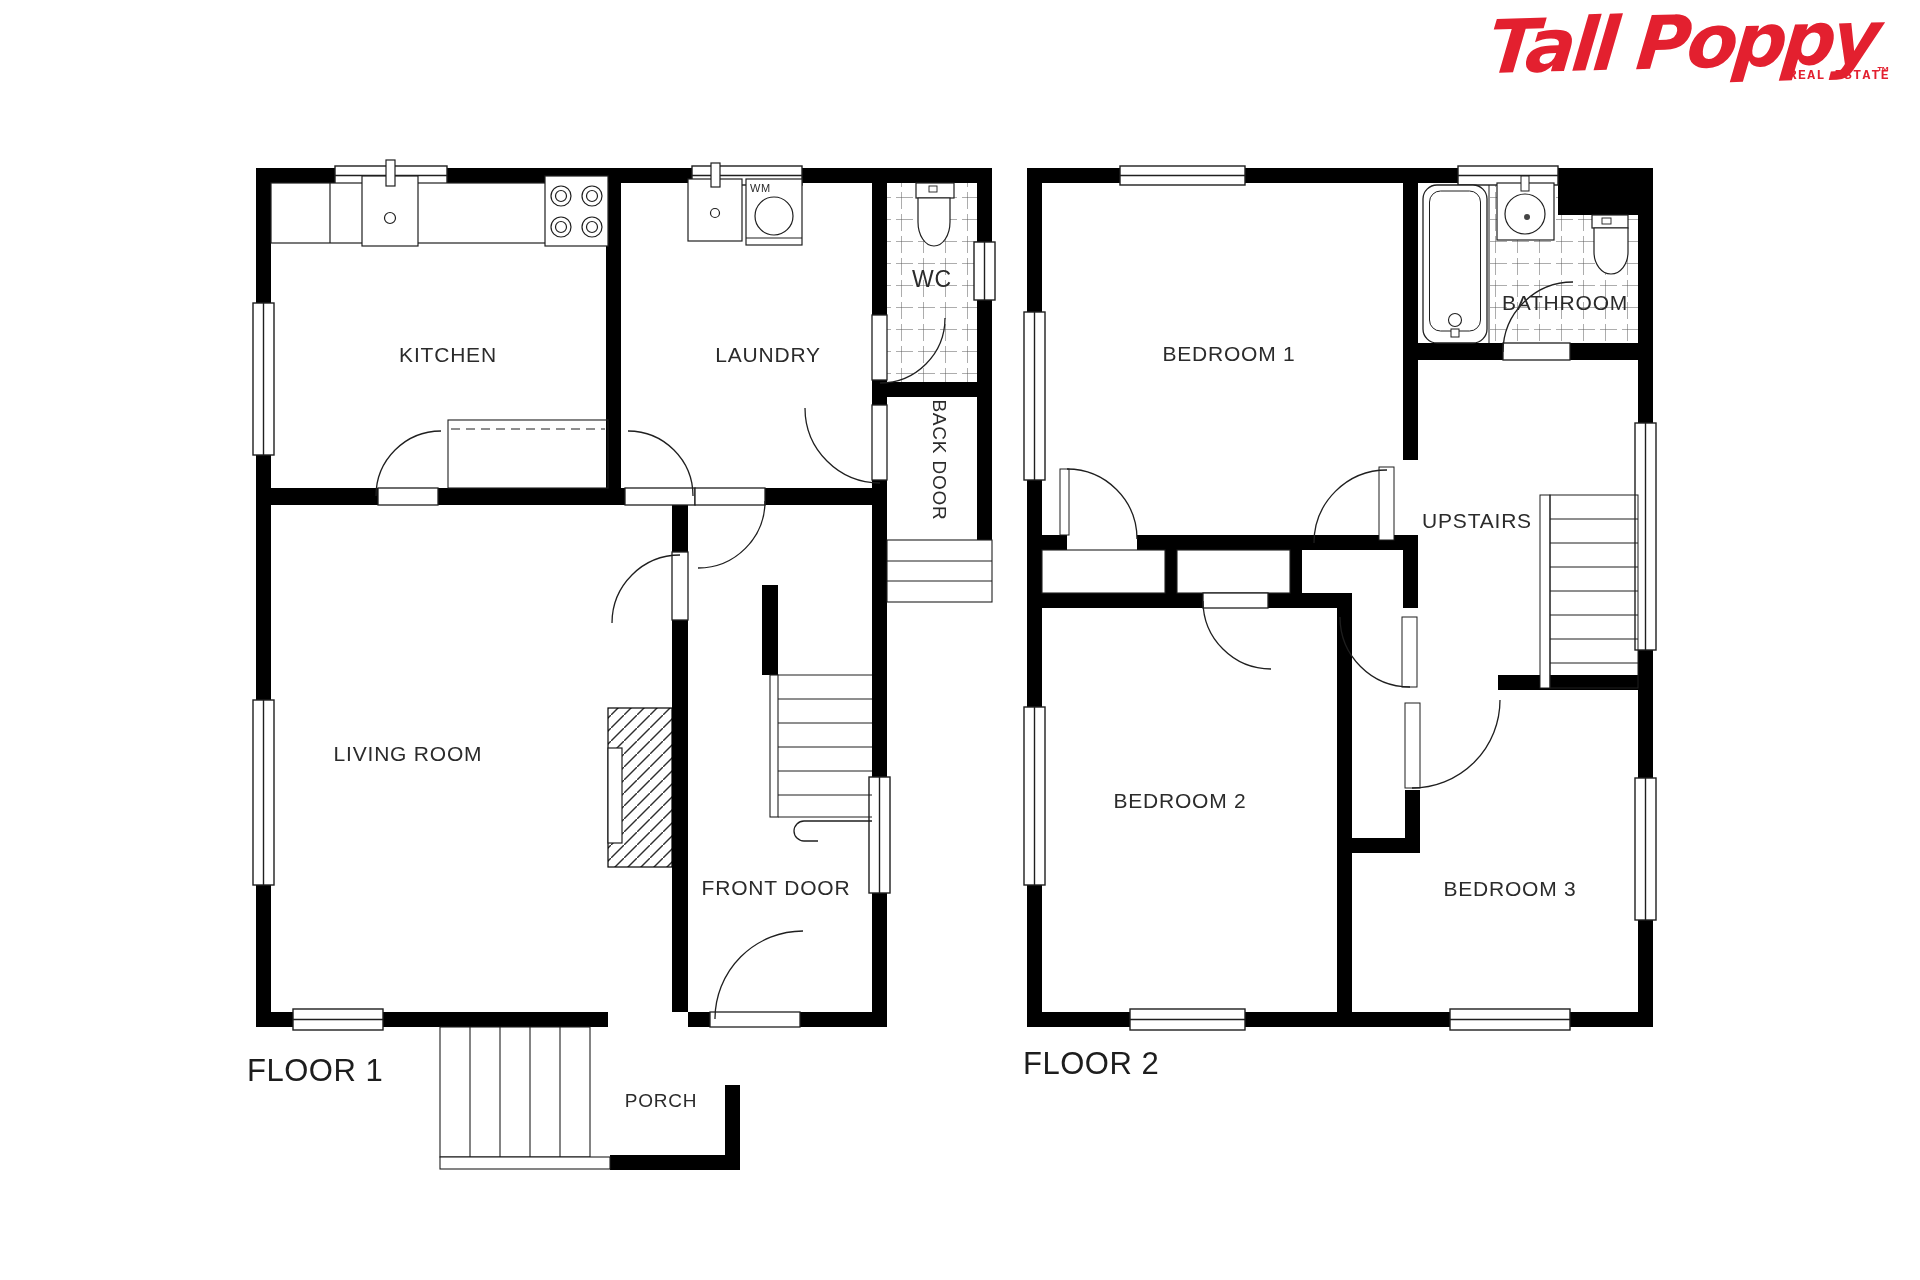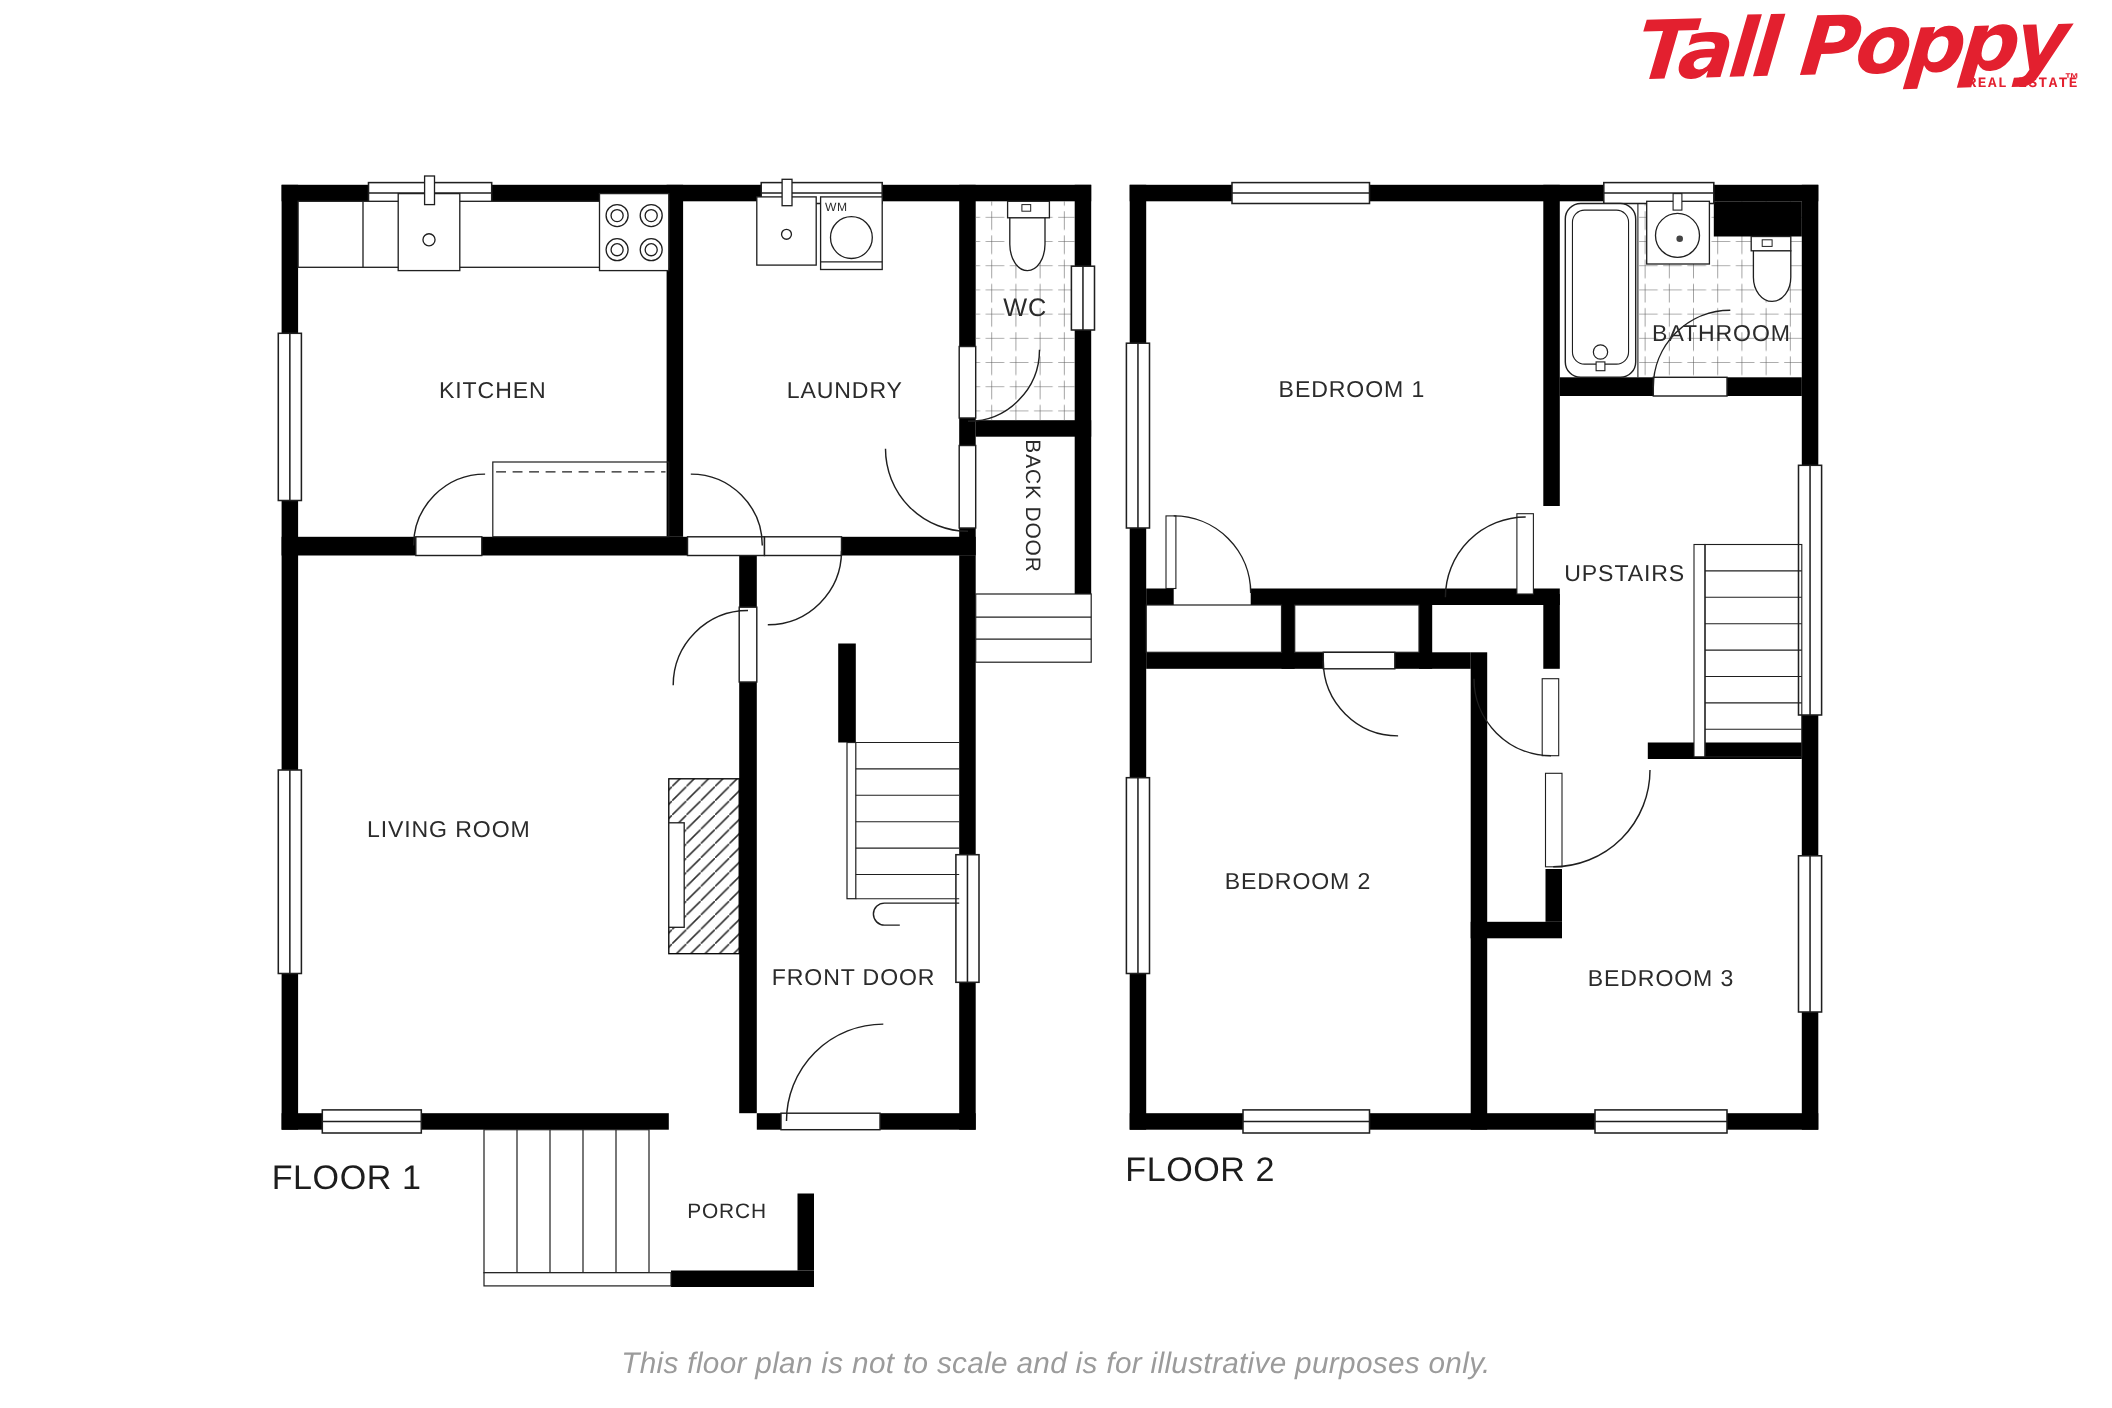--- a/index.html
+++ b/index.html
@@ -344,15 +344,14 @@
   </g>
 </svg>
 
   <div class="logo">
     <div class="brand-row">
       <span class="brand">Tall Poppy</span><span class="tm">™</span>
     </div>
     <div class="tagline">REAL ESTATE</div>
   </div>
 
-  <div class="disclaimer">This floor plan is not to scale and is for illustrative purposes only.</div>
 
 </div>
 
 </body></html>

